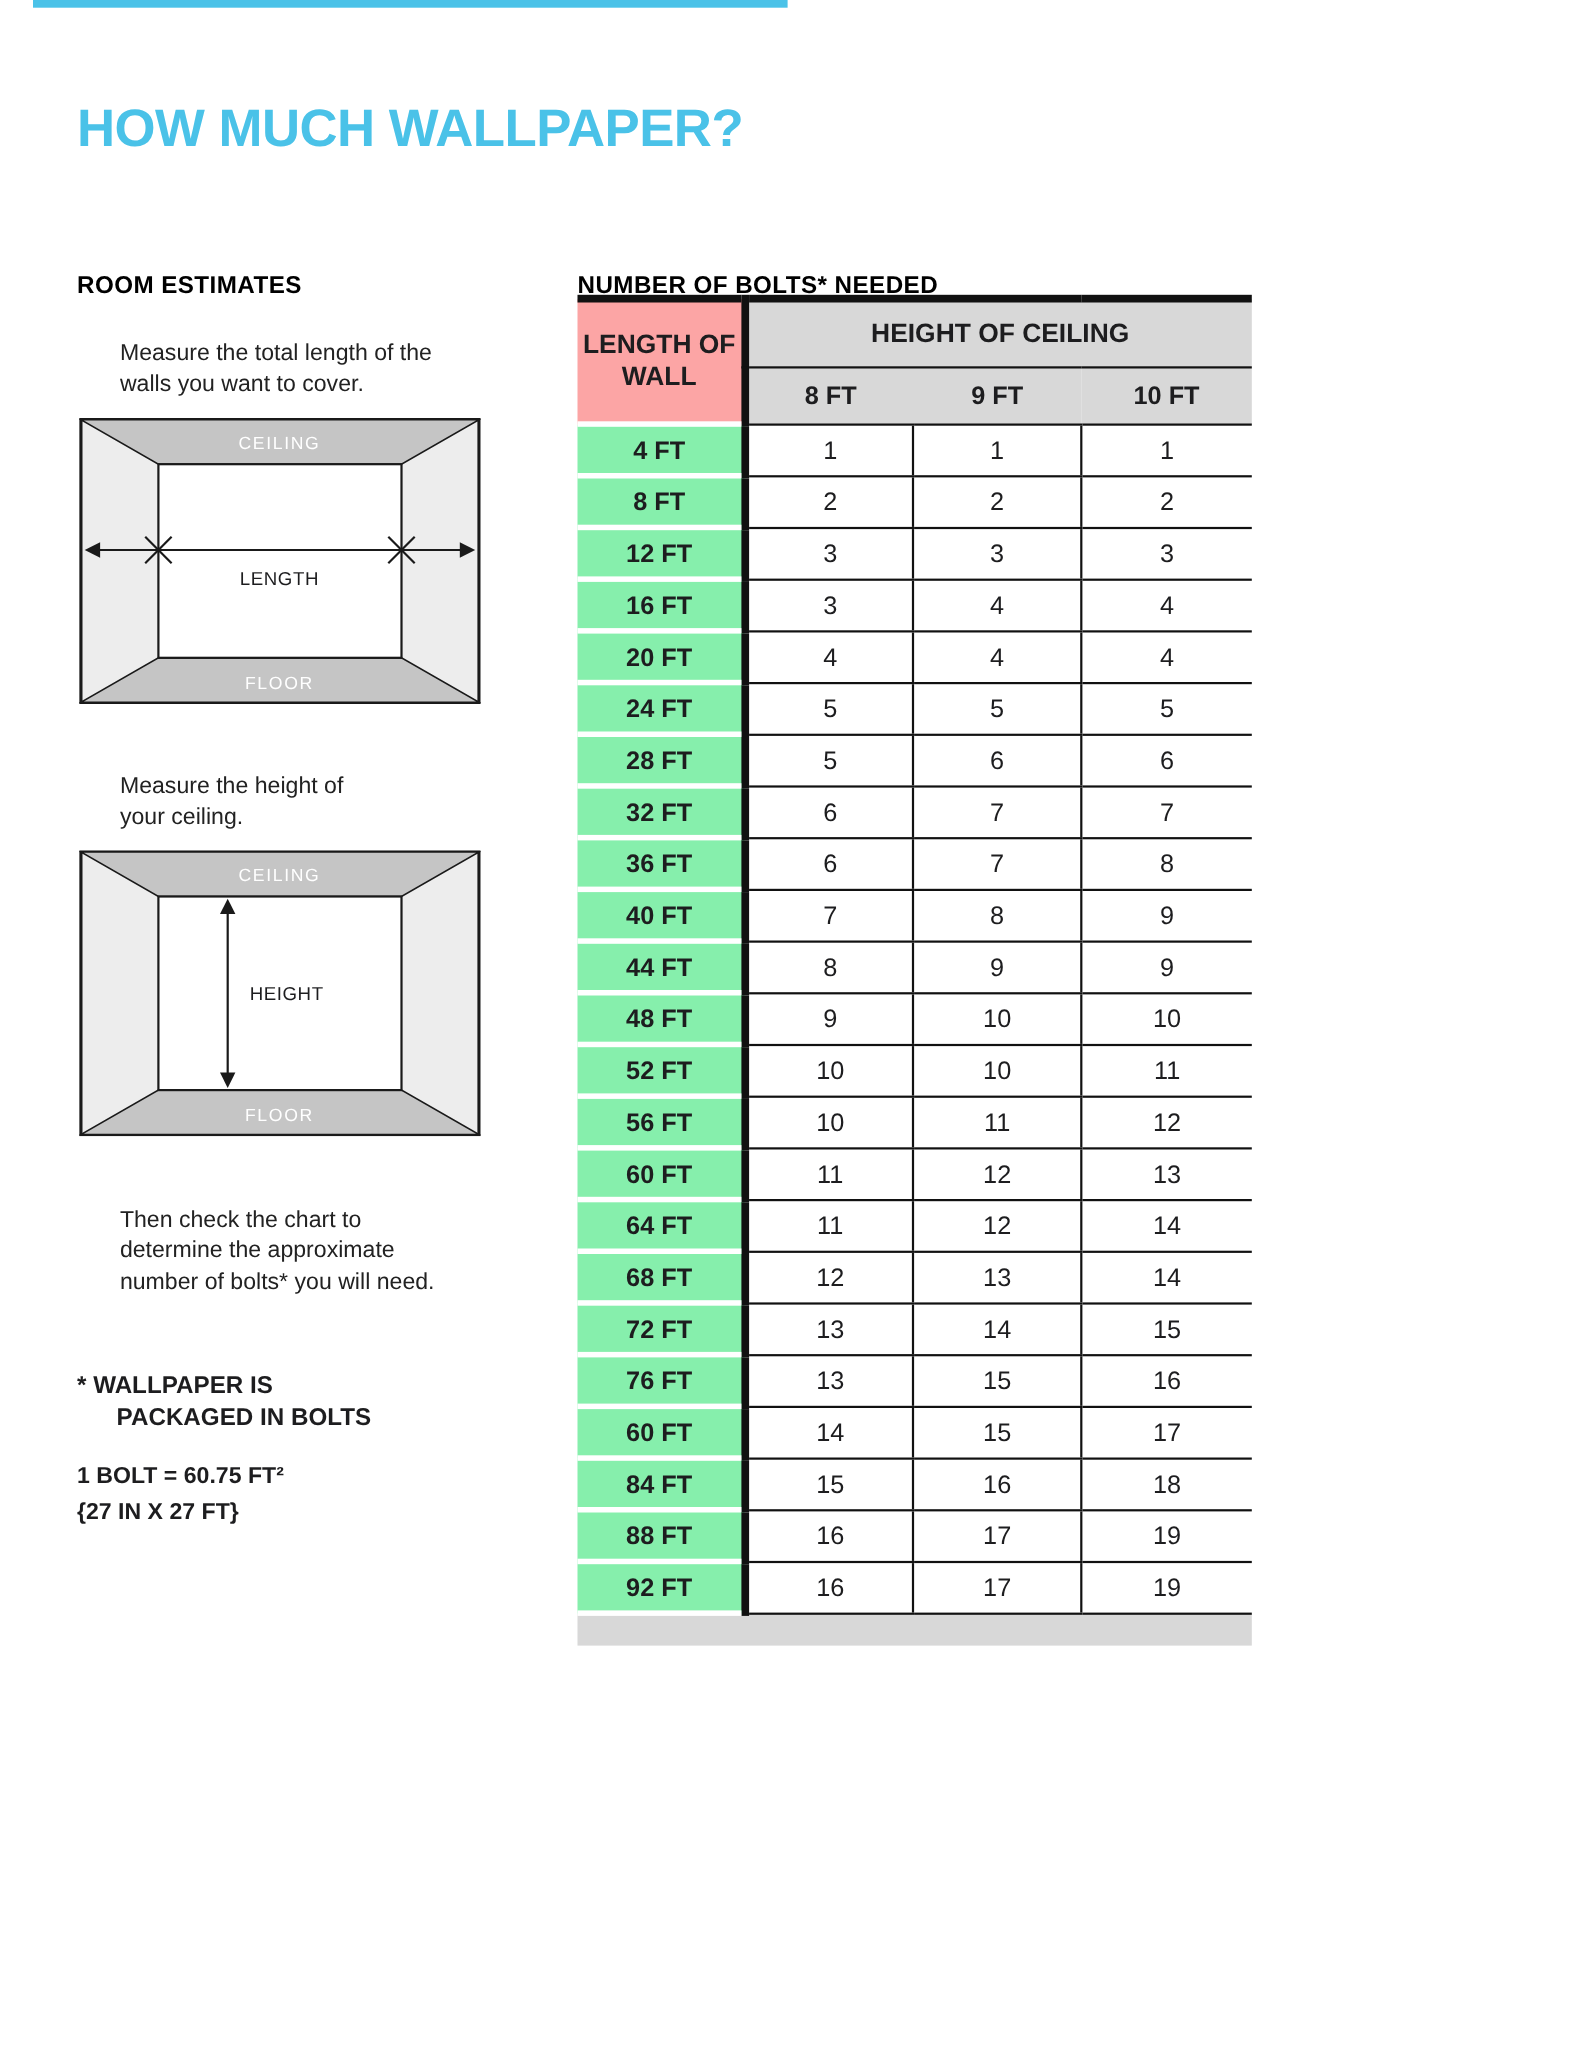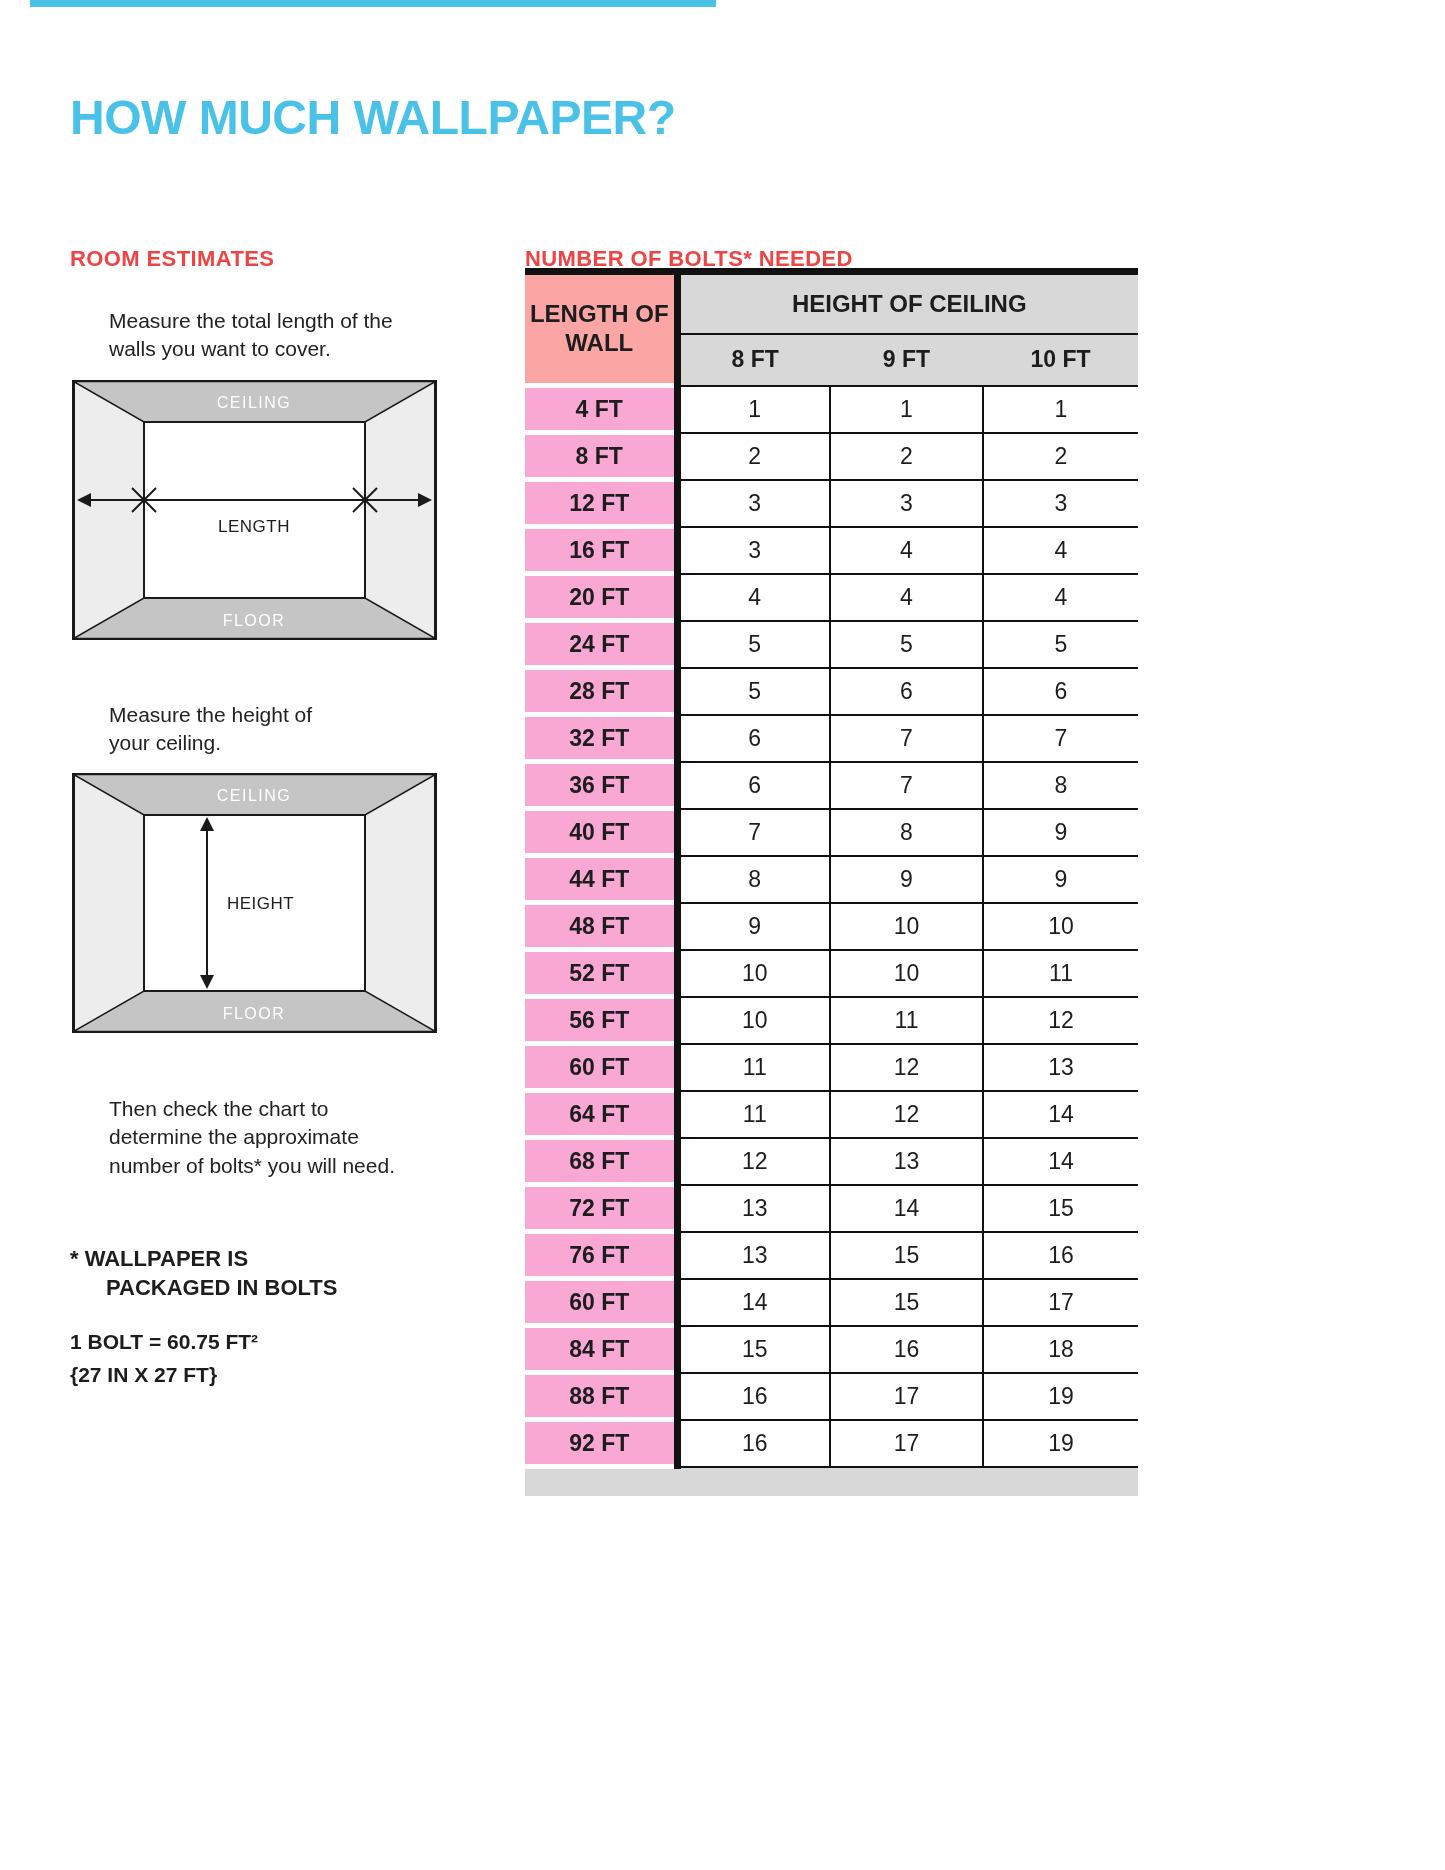--- a/index.html
+++ b/index.html
@@ -28,21 +28,21 @@
     font-weight: bold;
     letter-spacing: -0.5px;
     color: #4AC2E8;
   }
 
   .section-heading {
     position: absolute;
     font-size: 22px;
     font-weight: bold;
     letter-spacing: 0.4px;
-    color: #ef4444;
+    color: #000000;
   }
   .room-estimates-heading { left: 70px; top: 228px; }
   .table-heading {
     left: 525px; top: 228px;
     width: 612px;
     text-align: left;
   }
 
   .body-text {
     position: absolute;
@@ -125,21 +125,21 @@
     font-weight: bold;
   }
   .sub-head {
     background: #D8D8D8;
     height: 52px;
     font-size: 23px;
     font-weight: bold;
   }
   table.bolts tbody tr { height: 47px; }
   td.row-label {
-    background: #f9a8d4;
+    background: #86efac;
     border-right: 7px solid #111111;
     border-bottom: 5px solid #ffffff;
     font-size: 23px;
     font-weight: bold;
   }
   td.val {
     border-top: 2px solid #111111;
     border-bottom: 2px solid #111111;
     background: #ffffff;
     font-size: 23px;

